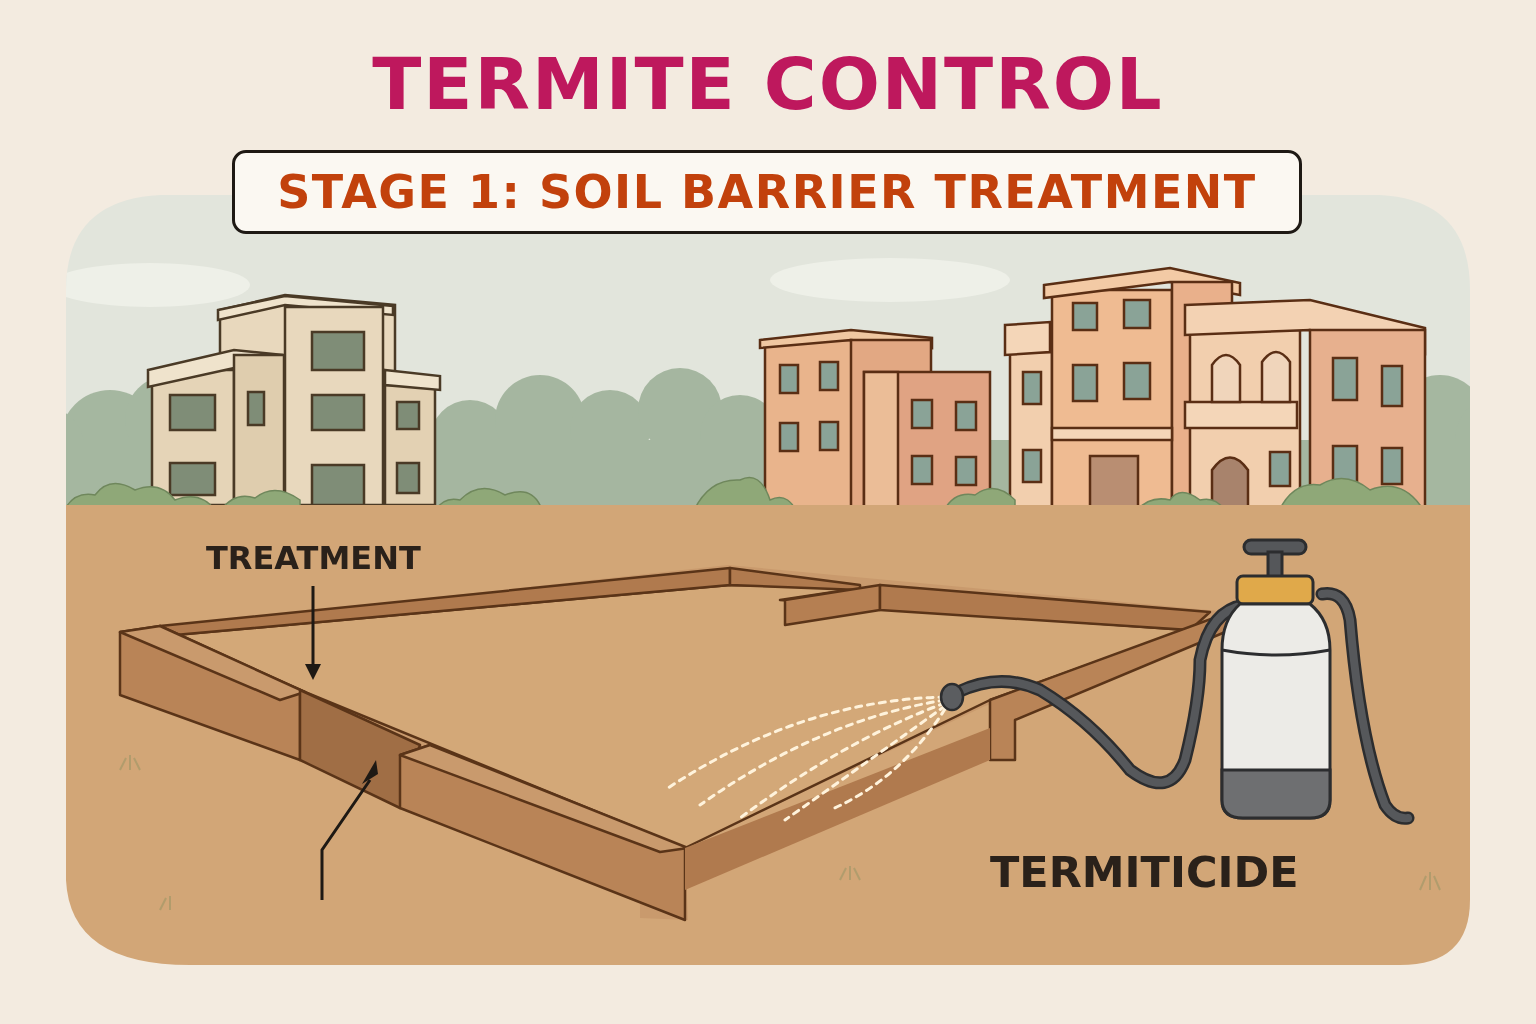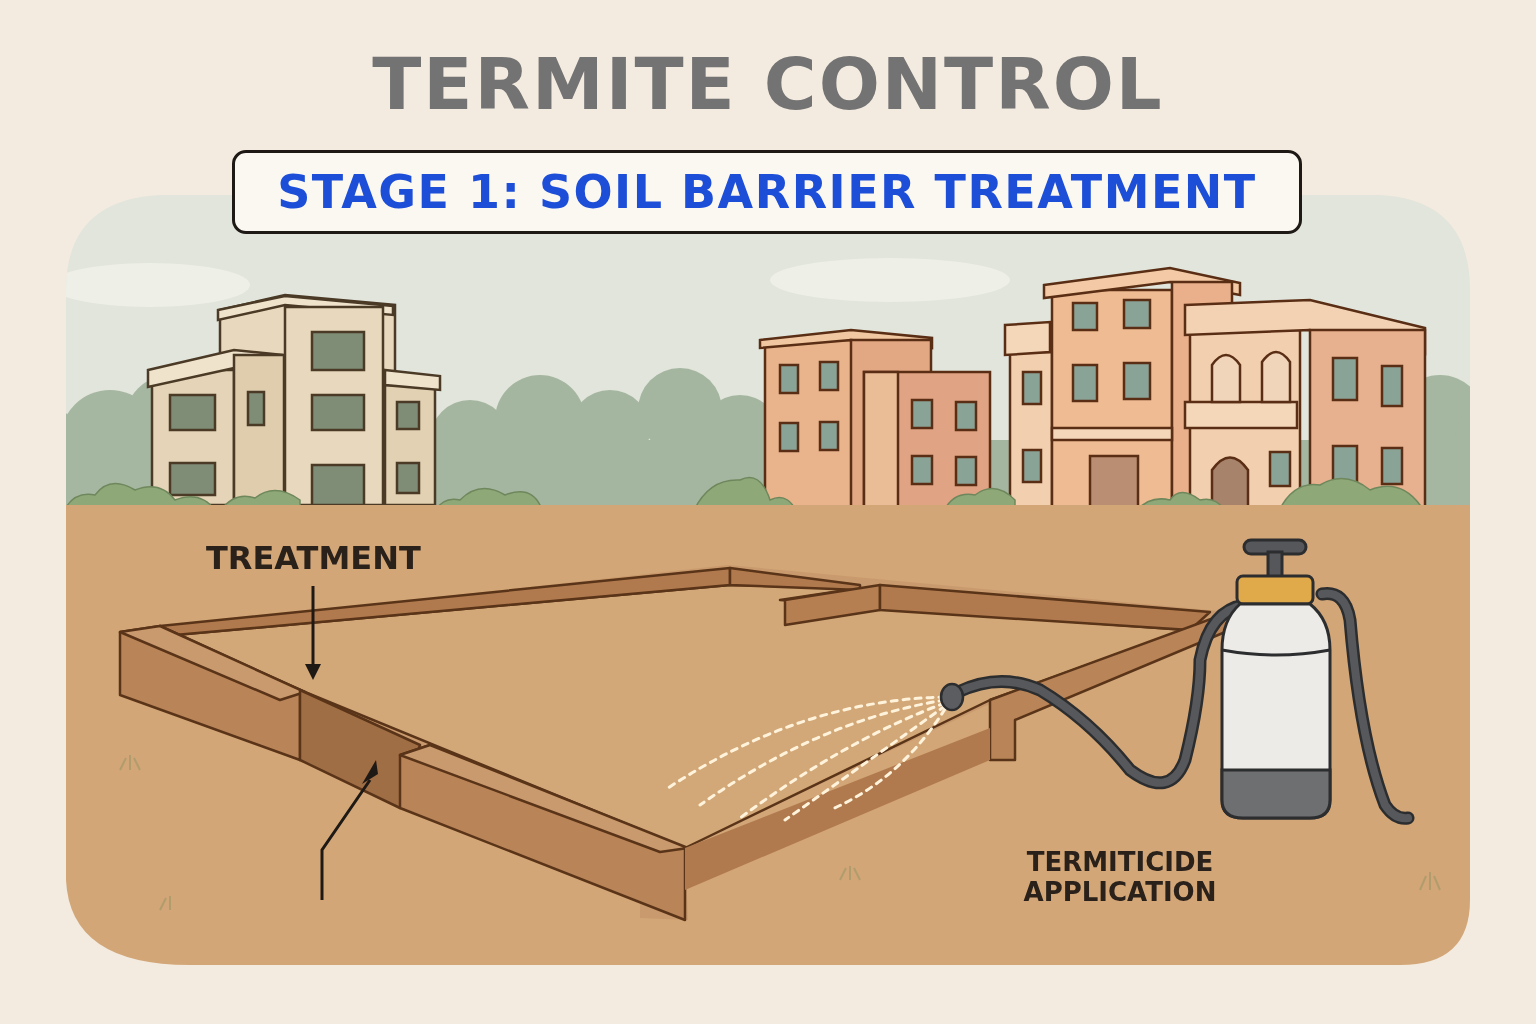--- a/index.html
+++ b/index.html
@@ -8,38 +8,38 @@
     background: #f3ebe0;
     font-family: "DejaVu Sans", "Liberation Sans", sans-serif;
     position: relative;
   }
   .scene {
     position: absolute; left: 0; top: 0; width: 1536px; height: 1024px;
   }
   .title {
     position: absolute; left: 0; width: 1536px; top: 44px;
     text-align: center; font-weight: bold; font-size: 72px; letter-spacing: 2px;
-    color: #737373; line-height: 80px;
+    color: #be185d; line-height: 80px;
     font-family: "DejaVu Sans", sans-serif;
   }
   .stage-box {
     position: absolute; left: 232px; top: 150px; width: 1070px; height: 84px;
     border: 3px solid #1e1914; border-radius: 14px; background: #fbf8f2;
     box-sizing: border-box; display: flex; align-items: center; justify-content: center;
   }
   .stage-text {
-    font-weight: bold; font-size: 46px; letter-spacing: 1.5px; color: #1d4ed8;
+    font-weight: bold; font-size: 46px; letter-spacing: 1.5px; color: #c2410c;
     font-family: "DejaVu Sans", sans-serif;
   }
   .label {
     position: absolute; font-weight: bold; color: #2a211a;
     font-family: "DejaVu Sans", sans-serif; line-height: 1.15;
   }
   .lbl-trench { left: 206px; top: 540px; font-size: 32px; }
-  .lbl-termi { left: 990px; top: 848px; font-size: 26px; text-align: center; width: 260px; }
+  .lbl-termi { left: 990px; top: 848px; font-size: 43px; text-align: center; width: 260px; }
 </style>
 </head>
 <body>
 
 <svg class="scene" viewBox="0 0 1536 1024" xmlns="http://www.w3.org/2000/svg">
   <defs>
     <clipPath id="panel">
       <path d="M66 290 Q66 200 160 195 L1380 195 Q1470 200 1470 290 L1470 900 Q1470 965 1400 965 L190 965 Q70 965 66 880 Z"></path>
     </clipPath>
   </defs>
@@ -213,14 +213,13 @@
 </svg>
 
 <div class="title">TERMITE CONTROL</div>
 <div class="stage-box">
   <span class="stage-text">STAGE 1: SOIL BARRIER TREATMENT</span>
 </div>
 
 <div class="label lbl-trench">TREATMENT</div>
 <div class="label lbl-termi">
   <div>TERMITICIDE</div>
-  <div>APPLICATION</div>
 </div>
 
 </body></html>

